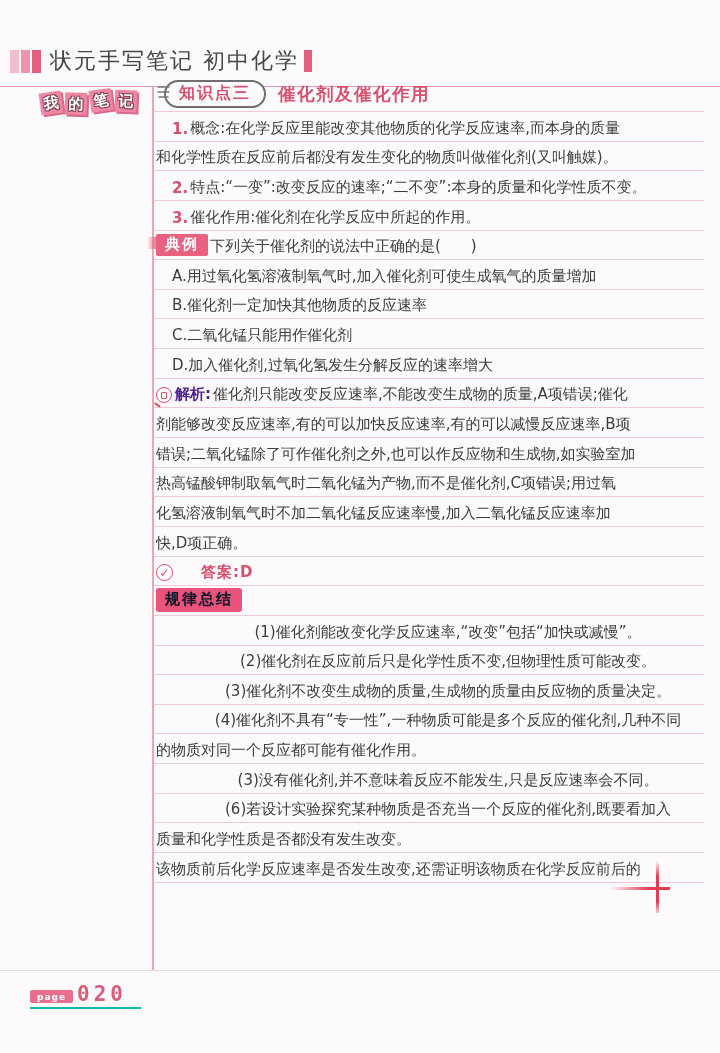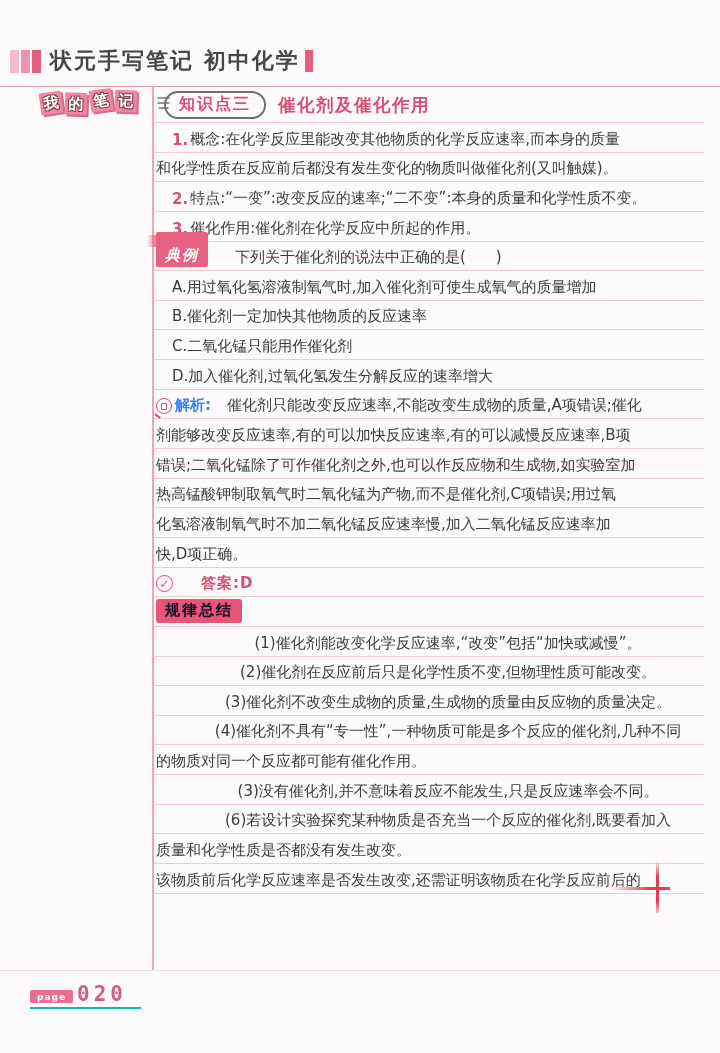--- a/index.html
+++ b/index.html
@@ -8,21 +8,21 @@
   #page {
     position:relative; width:720px; height:1053px; margin:0 auto;
     background:#fcfafa; overflow:hidden;
   }
   
   #header { position:absolute; left:10px; top:46px; display:flex; align-items:center; }
   .hbar { display:inline-block; width:9px; height:23px; margin-right:2px; }
   .hbar1 { background:#f5bccb; }
   .hbar2 { background:#ef93ab; }
   .hbar3 { background:#e4607f; }
-  #header-title { font-size:22px; font-weight:bold; color:#474747; letter-spacing:2px; margin:0 5px 0 7px; }
+  #header-title { font-size:22px; font-weight:normal; color:#474747; letter-spacing:2px; margin:0 5px 0 7px; }
   .hbar-end { display:inline-block; width:8px; height:22px; background:#e4607f; }
   #header-rule { position:absolute; left:0; top:86px; width:720px; height:1px; background:#e59cae; }
   
   #notes-badge { position:absolute; left:40px; top:90px; transform:rotate(-3deg); white-space:nowrap; }
   .note-tile {
     display:inline-block; background:#ef86a2; color:#fff; font-weight:bold; font-size:15px;
     width:22px; height:22px; line-height:22px; text-align:center; margin-right:3px;
     box-shadow:2px 2px 0 #d8698a;
     text-shadow:1px 1px 0 #7d4453,-1px -1px 0 #7d4453,1px -1px 0 #7d4453,-1px 1px 0 #7d4453;
     transform:rotate(-5deg);
@@ -30,58 +30,58 @@
   .note-tile:nth-child(even){ transform:rotate(5deg) translateY(2px); }
   #divider { position:absolute; left:152px; top:86px; width:2px; height:884px; background:#eda6b6; }
   #bottom-hairline { position:absolute; left:0; top:970px; width:720px; height:1px; background:#e6dfdf; }
   
   #content { position:absolute; left:154px; top:88px; width:550px; }
   .row {
     display:flex; align-items:flex-end; height:29.65px;
     border-bottom:1px solid #f3cad2; padding:0 2px 3px 2px;
     font-size:15px; color:#3c3c40; white-space:nowrap; letter-spacing:0;
   }
-  .row.heading { height:24px;margin-top:11px; }
+  .row.heading { height:24px; }
   .ind1 { padding-left:18px; }
   .ind2 { padding-left:40px;justify-content:center; }
   .c-accent { color:#d94f6e; font-weight:600; margin-right:2px; }
   .c-ink { color:#3c3c40; }
   
   .kp-wrap { display:flex; align-items:center; }
   .kp-doodle { margin-right:-7px; z-index:2; color:#777; }
   .kp-badge {
     border:2px solid #6f6f6f; border-radius:16px; color:#d94f6e; font-weight:bold;
     padding:1px 13px 2px; font-size:16px; background:#fcfafa; margin-right:12px; letter-spacing:2px;
   }
   .kp-title { color:#d94f6e; font-weight:bold; font-size:17.5px; letter-spacing:1.5px; }
   
   .example-badge {
     position:relative; background:#e86180; color:#fff; font-weight:bold;
-    padding:14px 9px 2px; margin-right:27px; font-size:15px; border-radius:2px; letter-spacing:2px;font-style:italic;
+    padding:1px 9px 2px; margin-right:2px; font-size:15px; border-radius:2px; letter-spacing:2px;
   }
   .example-badge::before {
     content:""; position:absolute; left:-9px; top:3px; width:9px; height:12px;
     background:linear-gradient(to right, rgba(232,97,128,0), rgba(232,97,128,.85));
   }
   
   .analysis-icon {
     position:relative; width:16px; height:16px; border:1.6px solid #d94f6e; border-radius:50%;
     display:inline-flex; align-items:center; justify-content:center; margin:0 3px 1px 0; flex:none;
   }
   .analysis-icon::before { content:""; width:4px; height:5px; border:1px solid #d94f6e; border-radius:1px; }
   .analysis-icon::after {
     content:""; position:absolute; left:-3px; bottom:-4px; width:7px; height:2px;
     background:#d94f6e; transform:rotate(35deg); border-radius:2px;
   }
   .answer-icon {
     width:17px; height:17px; border:1.7px solid #d94f6e; border-radius:50%;
     display:inline-flex; align-items:center; justify-content:center;
     color:#d94f6e; font-size:12px; font-weight:bold; margin:0 4px 1px 0; flex:none;
   }
-  .pink-label { color:#3b82f6; font-weight:bold; margin-right:16px; }
+  .pink-label { color:#4c1d95; font-weight:bold; margin-right:2px; }
   .answer-text { color:#d94f6e; font-weight:bold; letter-spacing:1px;margin-left:24px; }
   
   .summary-badge {
     background:#e8547a; color:#0f172a; font-weight:bold; font-size:15px;
     padding:2px 9px 3px; border-radius:3px; letter-spacing:2px;
     text-shadow:0 0 1px #c03a5c;
   }
   
   #footer { position:absolute; left:30px; top:984px; display:flex; align-items:flex-end;
     border-bottom:2px solid #14b8a6; padding:0 14px 2px 0; }

